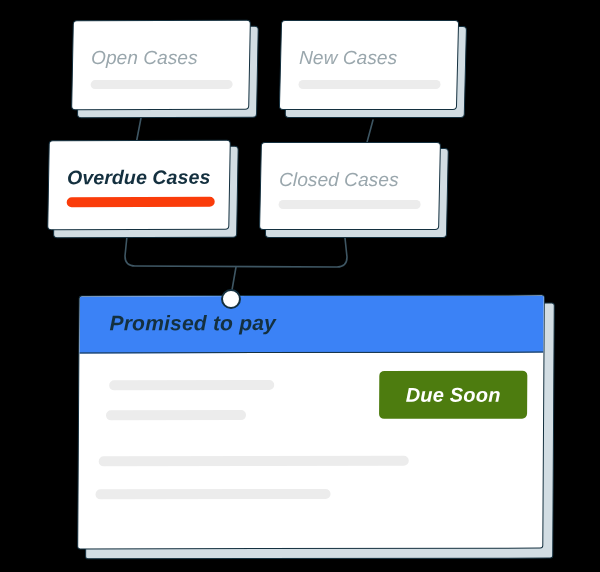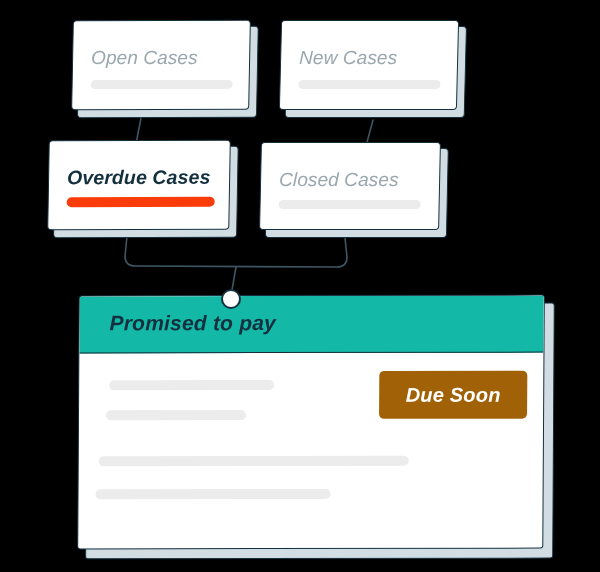--- a/index.html
+++ b/index.html
@@ -67,36 +67,36 @@
     background:#d2dde3;border:1.8px solid #14303f;border-radius:3px;
     transform:translate(8px,8px);
   }
   #panel .face{
     position:absolute;left:0;top:0;width:100%;height:100%;
     background:#ffffff;border:1.8px solid #14303f;border-radius:3px;
     box-sizing:border-box;overflow:hidden;
   }
   #panel .head{
     position:absolute;left:0;top:0;width:100%;height:57px;
-    background:#14b8a6;border-bottom:1.8px solid #14303f;box-sizing:border-box;
+    background:#3b82f6;border-bottom:1.8px solid #14303f;box-sizing:border-box;
   }
   #panel .head .htitle{
     position:absolute;left:30px;top:15px;font-size:21px;font-style:italic;
     font-weight:700;color:#14303f;white-space:nowrap;letter-spacing:.2px;
   }
   #panel .body{position:absolute;left:0;top:57px;width:100%;height:195px;}
   #panel .rowbar{position:absolute;height:10px;border-radius:6px;background:#ececec;}
   #rb0{left:30px;top:27px;width:165px;}
   #rb1{left:27px;top:57px;width:140px;}
   #rb2{left:20px;top:103px;width:310px;}
   #rb3{left:17px;top:136px;width:235px;}
 
   #badge{
     position:absolute;left:300px;top:18px;width:148px;height:48px;
-    background:#a16207;border-radius:5px;
+    background:#4d7c0f;border-radius:5px;
   }
   #badge .blabel{
     position:absolute;left:0;top:0;width:100%;height:100%;
     display:flex;align-items:center;justify-content:center;
     color:#ffffff;font-size:20px;font-style:italic;font-weight:700;
     letter-spacing:.2px;
   }
 </style>
 </head>
 <body>

